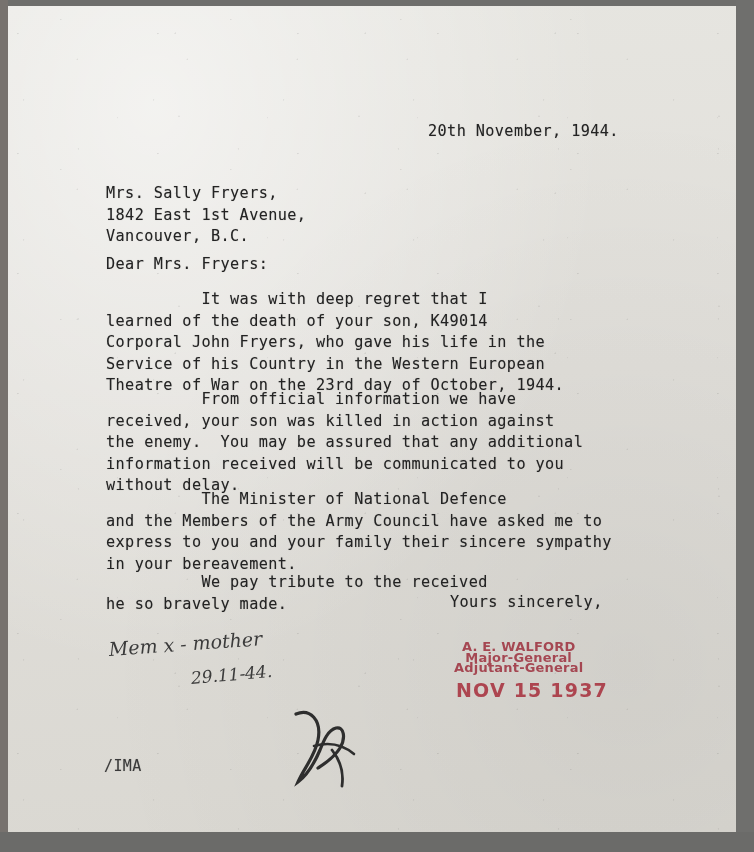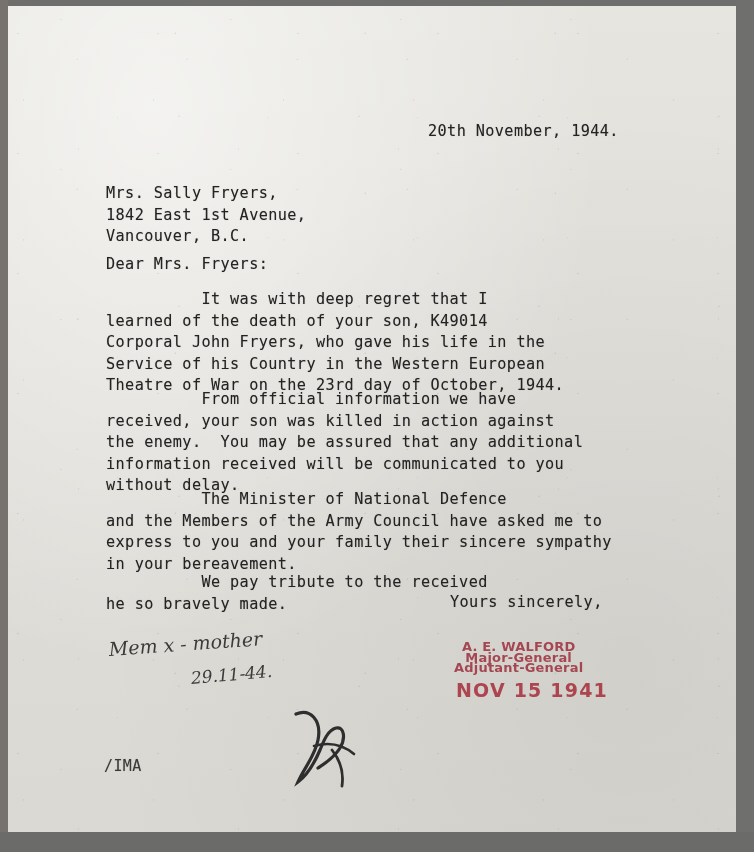--- a/index.html
+++ b/index.html
@@ -201,21 +201,21 @@
 
     <div class="tw para" id="para4">          We pay tribute to the received
 he so bravely made.</div>
 
     <div class="tw" id="closing">Yours sincerely,</div>
 
     <div id="red-stamp">A. E. WALFORD
 Major-General
 Adjutant-General</div>
 
-    <div id="date-stamp">NOV 15 1941</div>
+    <div id="date-stamp">NOV 15 1937</div>
 
 
     <div class="hand" id="hand-note">Mem х - mother</div>
 
     <div class="hand" id="hand-date">29.11-44.</div>
 
     <svg id="signature" viewBox="0 0 90 90" xmlns="http://www.w3.org/2000/svg">
       <path d="M12 8 C 26 2, 38 14, 34 34 C 31 50, 20 62, 14 76 C 22 70, 30 58, 36 44
                C 40 34, 44 24, 52 22 C 60 20, 62 32, 56 42 C 50 52, 40 58, 34 62" fill="none" stroke="#2e2e2e" stroke-width="3.2" stroke-linecap="round"></path>
       <path d="M30 40 C 44 36, 58 38, 70 48" fill="none" stroke="#2e2e2e" stroke-width="2.6" stroke-linecap="round"></path>

